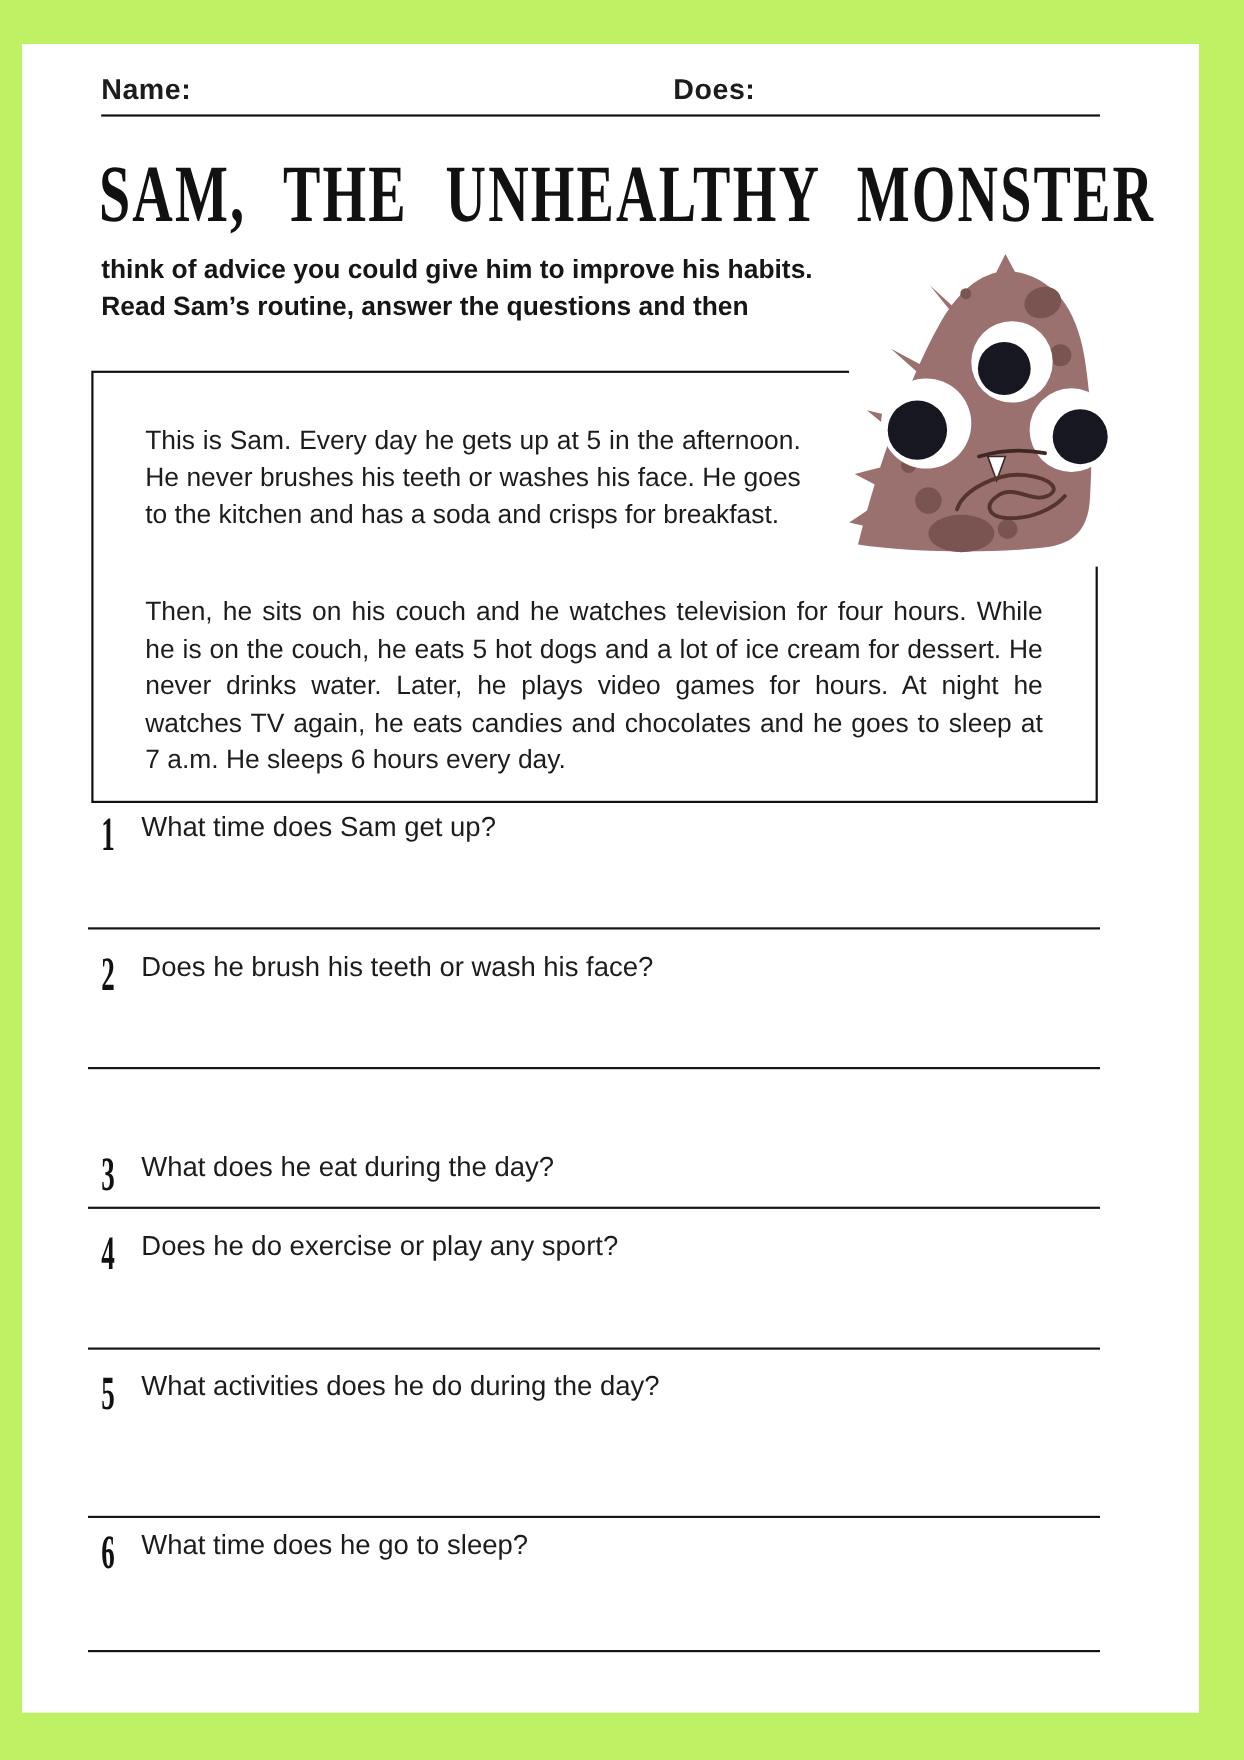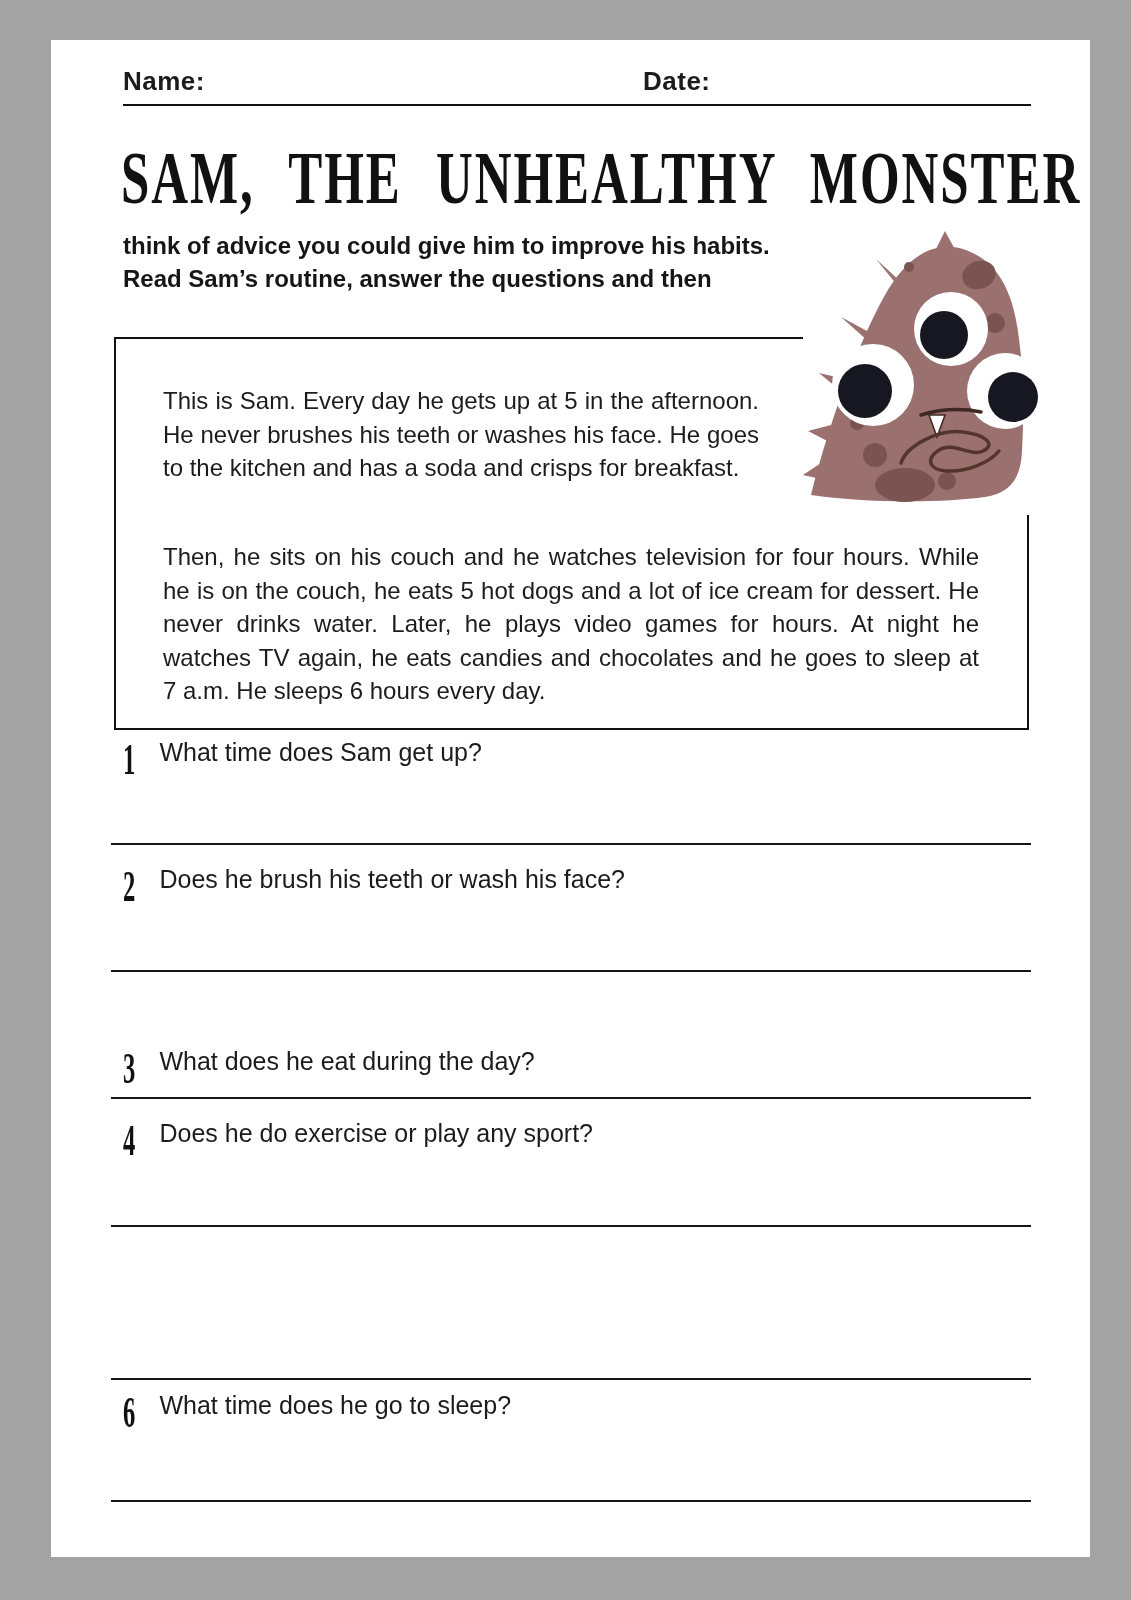--- a/index.html
+++ b/index.html
@@ -1,20 +1,20 @@
 <!DOCTYPE html>
 <html><head>
 <meta charset="utf-8">
 <style>
   html,body { margin:0; padding:0; background:#DAD2CC; }
   .frame {
     width:1131px; height:1600px;
-    background:#a3a3a3;
+    background:#bef264;
     box-sizing:border-box;
-    padding:40px 41px 43px 51px;
+    padding:40px 41px 43px 20px;
     position:relative;
     font-family:"Liberation Sans", sans-serif;
     color:#1c1c1c;
   }
   .page {
     background:#ffffff;
     width:100%; height:100%;
     position:relative;
     overflow:hidden;
   }
@@ -70,21 +70,21 @@
   .q5 { top:1203px; } .l5 { top:1338px; }
   .q6 { top:1348px; } .l6 { top:1460px; }
 </style>
 </head>
 <body>
 
 <div class="frame">
   <div class="page">
 
     <div class="hdr-label name-label">Name:</div>
-    <div class="hdr-label date-label">Date:</div>
+    <div class="hdr-label date-label">Does:</div>
     <div class="hdr-line"></div>
 
     <div class="title">SAM, THE UNHEALTHY MONSTER</div>
 
     <div class="instructions">
       <div>think of advice you could give him to improve his habits.</div>
       <div>Read Sam’s routine, answer the questions and then</div>
     </div>
 
     <div class="passage-box"></div>
@@ -160,20 +160,24 @@
       <span class="q-text">What does he eat during the day?</span>
     </div>
     <div class="q-line l3"></div>
 
     <div class="question q4">
       <span class="q-num">4</span>
       <span class="q-text">Does he do exercise or play any sport?</span>
     </div>
     <div class="q-line l4"></div>
 
+    <div class="question q5">
+      <span class="q-num">5</span>
+      <span class="q-text">What activities does he do during the day?</span>
+    </div>
     <div class="q-line l5"></div>
 
     <div class="question q6">
       <span class="q-num">6</span>
       <span class="q-text">What time does he go to sleep?</span>
     </div>
     <div class="q-line l6"></div>
 
   </div>
 </div>

